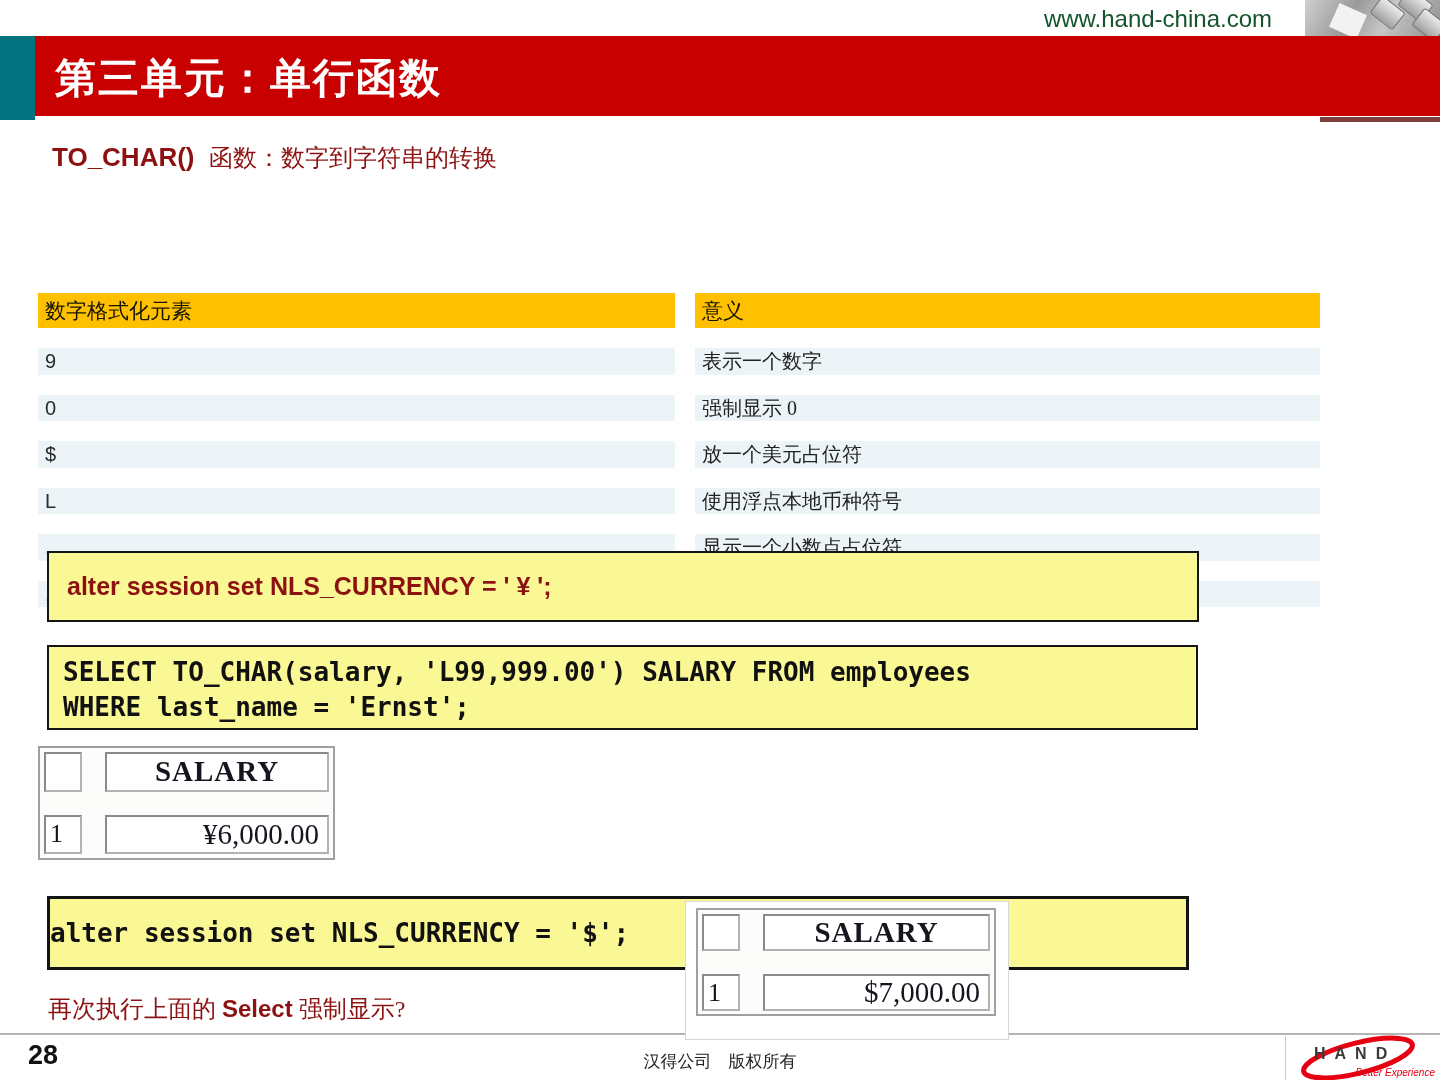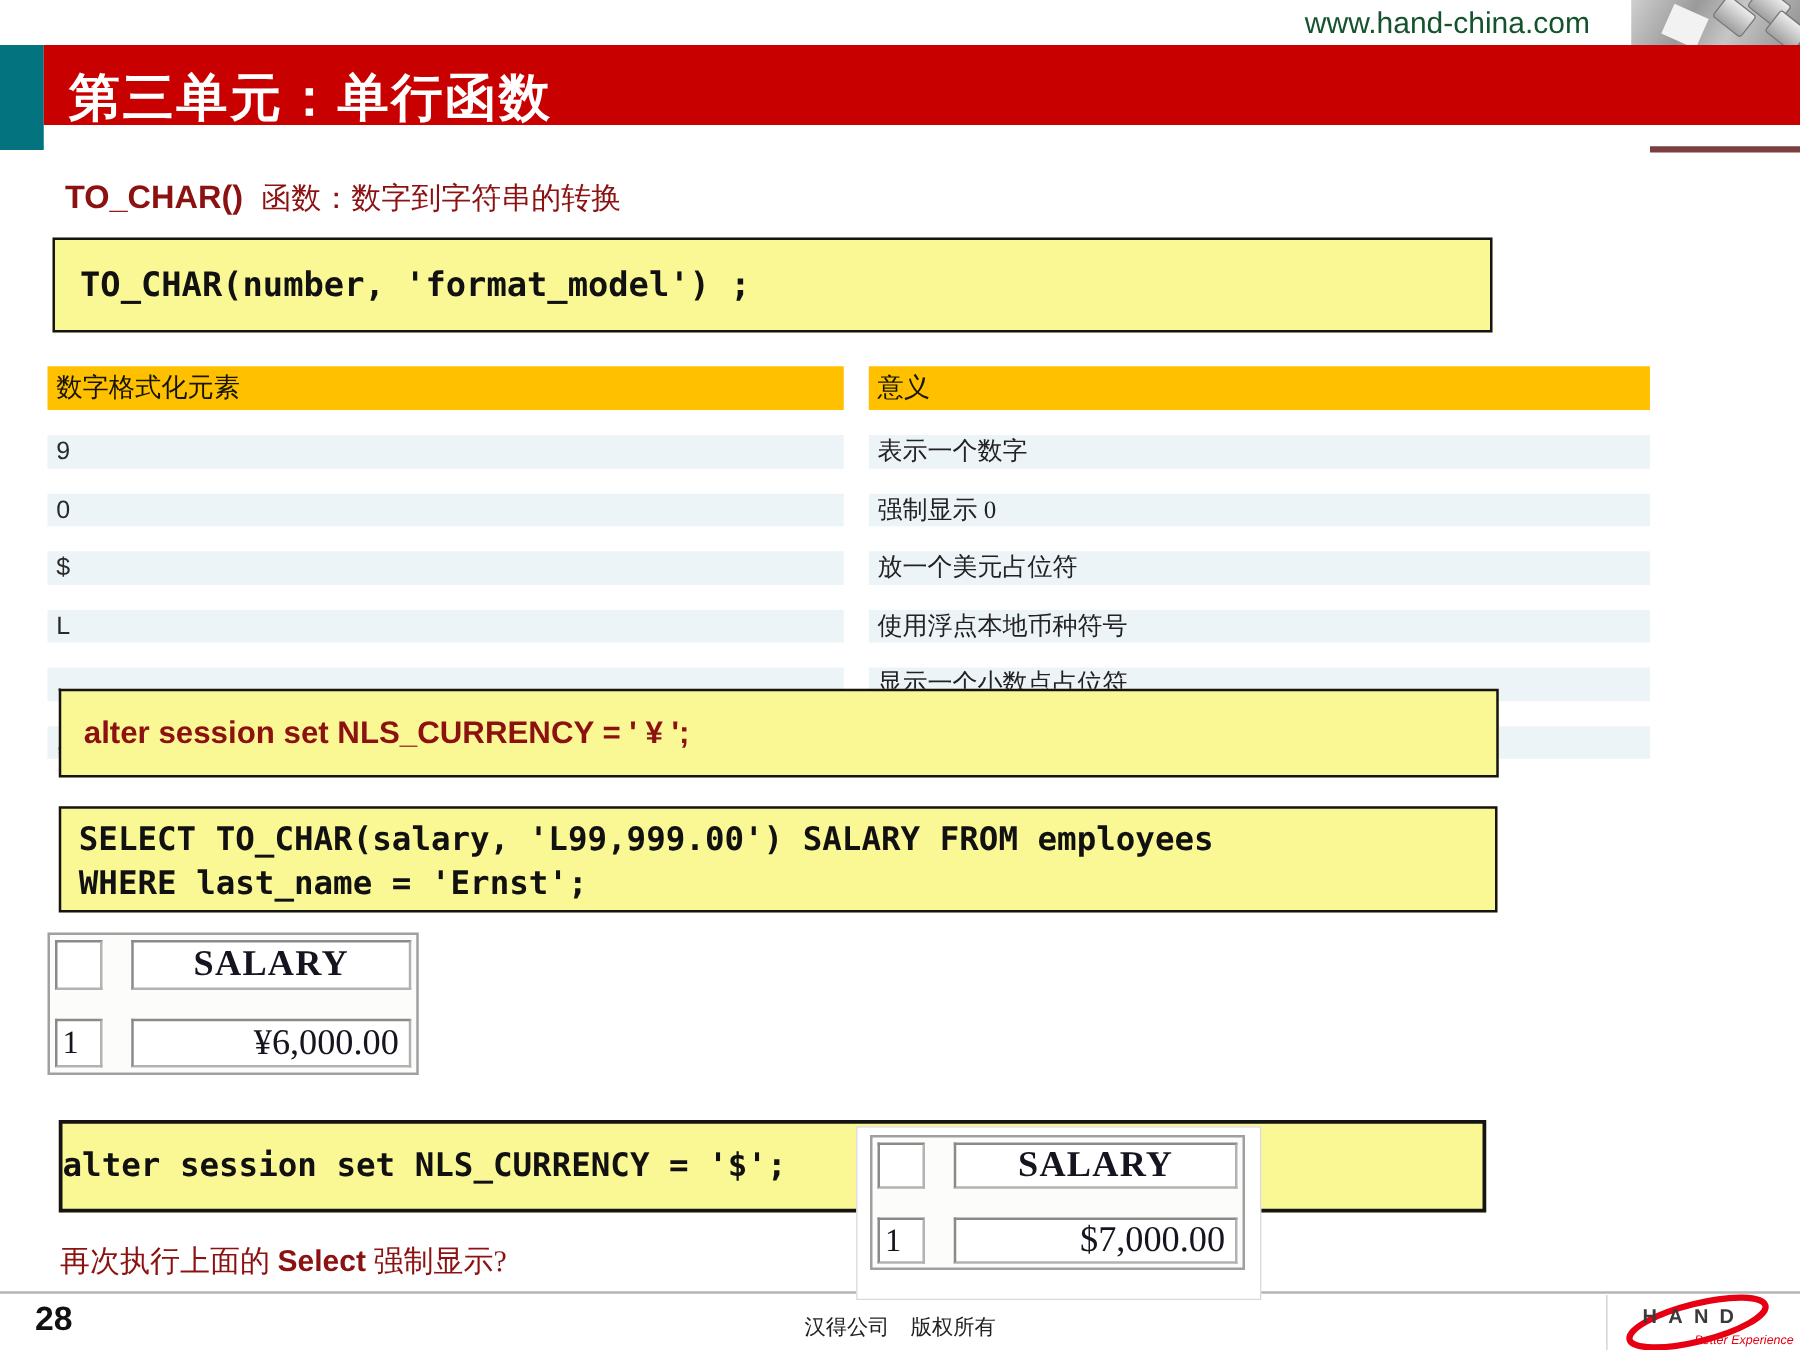--- a/index.html
+++ b/index.html
@@ -10,21 +10,21 @@
   .top-url{position:absolute;top:5px;right:168px;font-size:24px;color:#14532d;}
   .kb-photo{position:absolute;left:1305px;top:0;width:135px;height:36px;overflow:hidden;
             background:linear-gradient(120deg,#cfcfcf 0%,#9a9a9a 35%,#c6c6c6 60%,#8f8f8f 100%);}
   .kb-key{position:absolute;width:27px;height:20px;border:1px solid #777;border-radius:3px;
           background:linear-gradient(#ececec,#a0a0a0);transform:rotate(38deg);}
   .kb-key.k1{left:68px;top:2px;} .kb-key.k2{left:96px;top:-6px;} .kb-key.k3{left:110px;top:14px;}
   .kb-wedge{position:absolute;left:28px;top:8px;width:30px;height:26px;background:#f2f2f2;transform:rotate(24deg);}
 
   
   .teal-block{position:absolute;left:0;top:36px;width:35px;height:84px;background:var(--teal,#02737F);}
-  .banner{position:absolute;left:35px;top:36px;width:1405px;height:64px;background:var(--banner-red,#C90000);}
+  .banner{position:absolute;left:35px;top:36px;width:1405px;height:80px;background:var(--banner-red,#C90000);}
   .banner-title{position:absolute;left:20px;top:0;height:84px;line-height:84px;
                 font-size:41px;font-weight:bold;color:#fff;letter-spacing:2px;}
   .banner-shadow{position:absolute;left:1320px;top:117px;width:120px;height:5px;background:#7b3f3f;}
 
   
   .subtitle{position:absolute;left:52px;top:142px;color:var(--maroon,#8C1111);white-space:nowrap;}
   .subtitle .func{font-size:26px;font-weight:bold;text-align:center;}
   .subtitle .desc{font-size:24px;font-family:"Liberation Serif",serif;margin-left:10px;}
 
   
@@ -90,23 +90,20 @@
   <div class="banner">
     <div class="banner-title">第三单元：单行函数</div>
   </div>
   <div class="banner-shadow"></div>
 
   <div class="subtitle">
     <span class="func">TO_CHAR()</span>
     <span class="desc">函数：数字到字符串的转换</span>
   </div>
 
-  <div class="ybox ybox1">
-    <span class="code">TO_CHAR(number, 'format_model') ;</span>
-  </div>
 
   <div class="fmt-table">
     <div class="fmt-h">数字格式化元素</div>
     <div class="fmt-h">意义</div>
 
     <div class="fmt-c">9</div>
     <div class="fmt-c meaning">表示一个数字</div>
     <div class="fmt-c">0</div>
     <div class="fmt-c meaning">强制显示 0</div>
     <div class="fmt-c">$</div>

